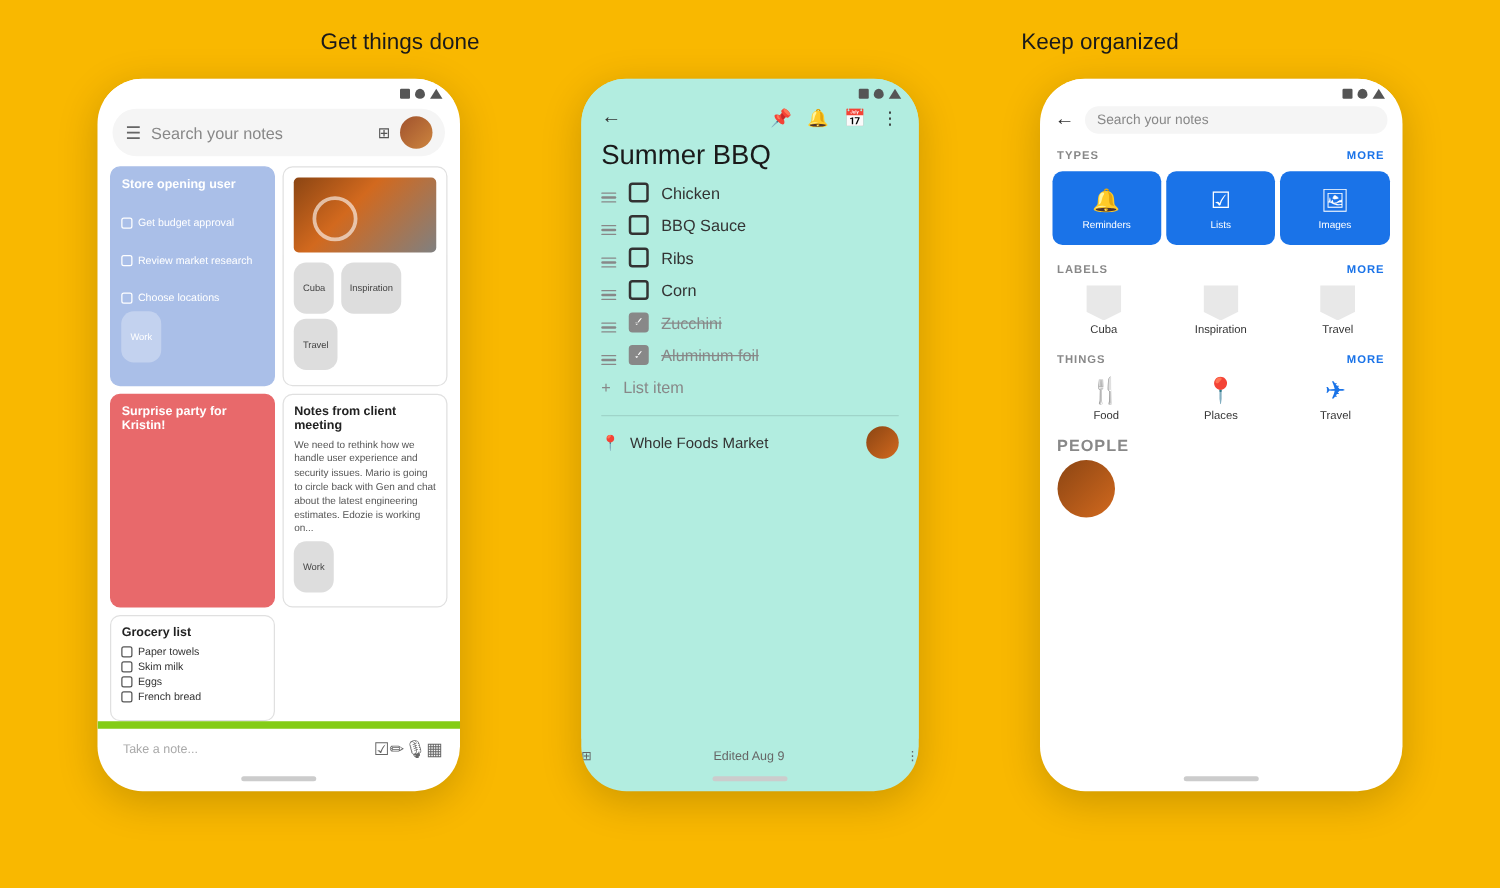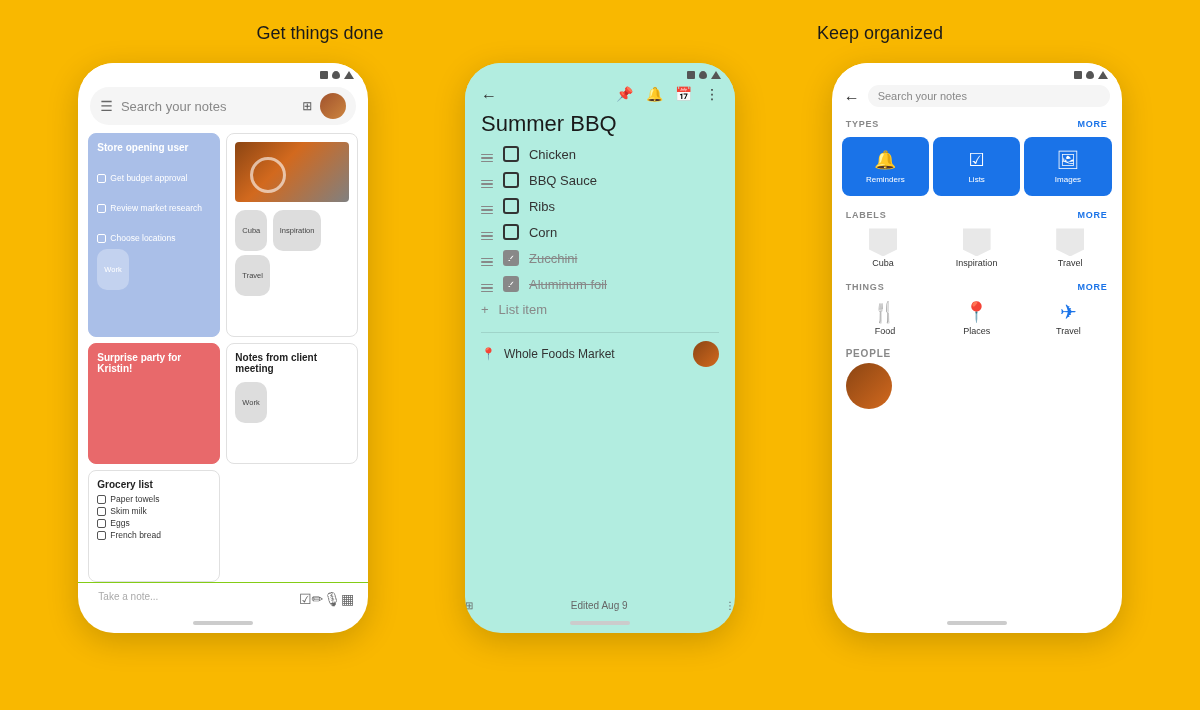--- a/index.html
+++ b/index.html
@@ -161,22 +161,23 @@
       width: 30px; height: 30px;
       border: 3px solid rgba(255,255,255,0.6);
       border-radius: 50%;
     }
 
     .note-body-text { font-size: 8px; color: #555; line-height: 1.4; }
 
     .phone-bottom-bar {
       display: flex;
       justify-content: space-around;
+      align-items: center;
       padding: 8px 14px;
-      border-top: 1px solid #84cc16;
+      border-top: 6px solid #84cc16;
     }
     .bottom-icon { font-size: 14px; color: #666; }
     .take-note { font-size: 10px; color: #aaa; flex: 1; padding-left: 6px; }
 
     .phone-home-indicator {
       width: 60px;
       height: 4px;
       background: #ccc;
       border-radius: 2px;
       margin: 6px auto 8px;
@@ -283,21 +284,21 @@
     .org-label-item { text-align: center; font-size: 9px; color: #333; }
 
     .org-things-row {
       display: flex; gap: 12px; padding: 4px 14px 8px;
       justify-content: space-around;
     }
     .org-thing-item { text-align: center; font-size: 9px; color: #333; }
     .org-thing-icon { font-size: 20px; color: #1a73e8; margin-bottom: 2px; }
 
     .org-people-label {
-      font-size: 10px; font-weight: 600; color: #888;
+      font-size: 13px; font-weight: 600; color: #888;
       letter-spacing: 0.8px; padding: 4px 14px 4px;
     }
     .org-people-avatar {
       width: 46px; height: 46px; border-radius: 50%;
       background: linear-gradient(135deg, #8B4513, #D2691E);
       margin: 0 14px;
     }
 
     
     .label-shape {
@@ -348,20 +349,21 @@
         <span class="tag">Inspiration</span>
         <span class="tag">Travel</span>
       </div>
 
       <div class="note-card red">
         <div class="note-title white">Surprise party for Kristin!</div>
       </div>
 
       <div class="note-card">
         <div class="note-title">Notes from client meeting</div>
+        <div class="note-body-text">We need to rethink how we handle user experience and security issues. Mario is going to circle back with Gen and chat about the latest engineering estimates. Edozie is working on...</div>
         <span class="tag">Work</span>
       </div>
 
       <div class="note-card">
         <div class="note-title">Grocery list</div>
         <div class="note-item"><span class="checkbox"></span>Paper towels</div>
         <div class="note-item"><span class="checkbox"></span>Skim milk</div>
         <div class="note-item"><span class="checkbox"></span>Eggs</div>
         <div class="note-item"><span class="checkbox"></span>French bread</div>
       </div>

